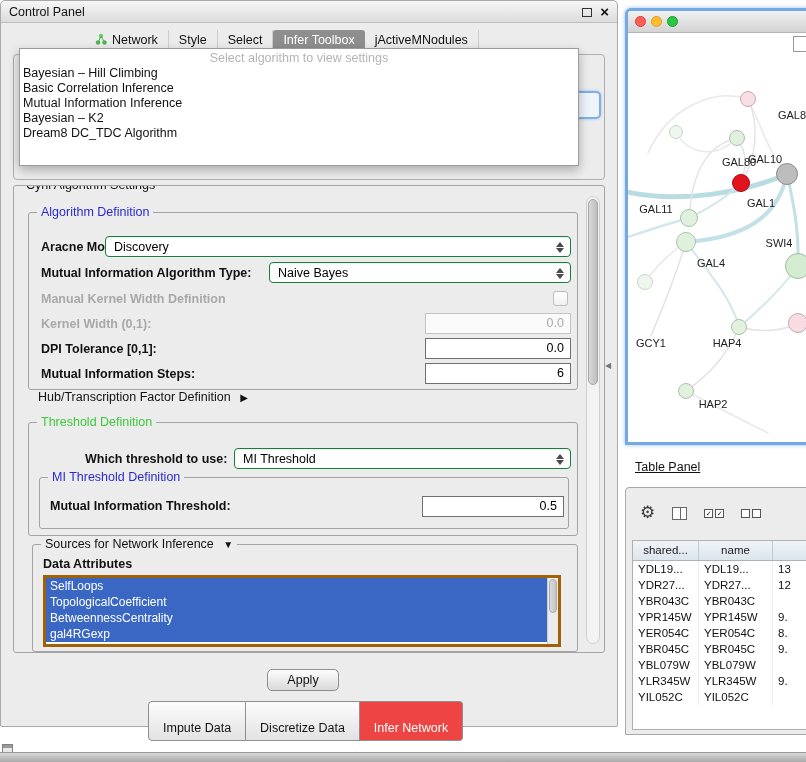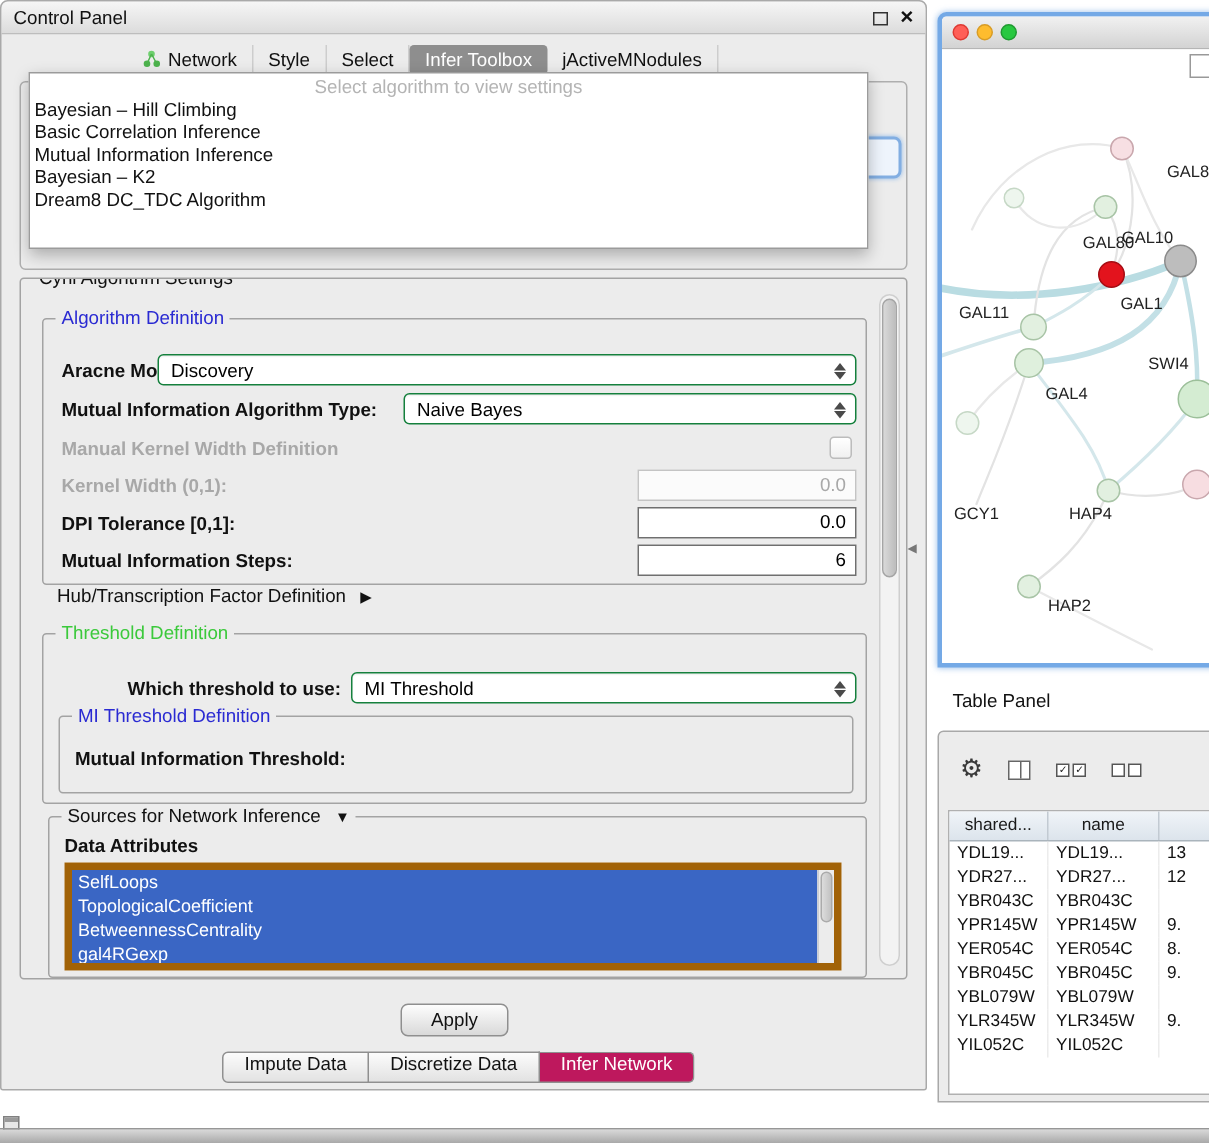--- a/index.html
+++ b/index.html
@@ -71,37 +71,37 @@
 
   .algdef { left:14px; top:26px; width:550px; height:178px; }
   .thresh { left:14px; top:236px; width:550px; height:114px; }
   .migroup { left:10px; top:54px; width:530px; height:52px; }
   .sources { left:18px; top:358px; width:546px; height:108px; }
 
   .hub-row { position:absolute; left:24px; top:204px; font-size:12.5px; color:#111; white-space:nowrap; }
   .tri { font-size:10px; color:#111; margin-left:6px; }
 
   .attr-list { position:absolute; left:10px; top:30px; width:518px; height:72px;
-        background:#fff; border:5px solid #a16207; overflow:hidden; }
+        background:#fff; border:3px solid #a16207; overflow:hidden; }
   .attr-item { height:16px; line-height:16px; font-size:12px; color:#fff; background:var(--sel,#3a66c4);
         padding-left:4px; width:calc(100% - 11px); white-space:nowrap; }
   .attr-scroll { position:absolute; right:0; top:0; bottom:0; width:11px; background:#ececec; border-left:1px solid #cfcfcf; }
   .attr-scroll .thumb { position:absolute; left:1px; right:1px; top:1px; height:34px;
         background:linear-gradient(90deg,#dcdcdc,#c2c2c2); border:1px solid #ababab; border-radius:5px; }
 
   .apply-btn { position:absolute; left:266px; top:668px; width:72px; height:22px;
         background:linear-gradient(#fdfdfd,#d9d9d9); border:1px solid #8f8f8f; border-radius:5px;
         font-size:12.5px; text-align:center; line-height:20px; color:#111; }
 
   .bottom-tabs { position:absolute; left:147px; top:700px; display:flex; }
-  .seg { padding:0 14px; height:21px; font-size:12.5px; color:#111; white-space:nowrap;
+  .seg { padding:19px 14px; height:21px; font-size:12.5px; color:#111; white-space:nowrap;
         background:linear-gradient(#fcfcfc,#e2e2e2); border:1px solid #8f8f8f; border-left:none; line-height:14px; }
   .seg:first-child { border-left:1px solid #8f8f8f; border-radius:4px 0 0 4px; }
   .seg:last-child { border-radius:0 4px 4px 0; }
-  .seg.active { background:#be185d; color:#fff; }
+  .seg.active { background:#ef4444; color:#fff; }
 
   .panel-collapse { position:absolute; left:604px; top:360px; font-size:8px; color:#777; }
 
   
   .netwin { position:absolute; left:625px; top:8px; width:192px; height:437px;
         border:3px solid var(--focusblue,#74a9e6); border-radius:6px 6px 0 0; background:#fff;
         box-shadow:0 0 4px rgba(90,150,220,.6); }
   .net-titlebar { position:absolute; left:0; top:0; right:0; height:22px;
         background:linear-gradient(#f1f1f1,#d3d3d3); border-bottom:1px solid #b5b5b5;
         display:flex; align-items:center; gap:5px; padding-left:7px; border-radius:3px 3px 0 0; }
@@ -109,21 +109,21 @@
   .light.red { background:#ff5f57; border:1px solid #de3a33; }
   .light.yellow { background:#febc2e; border:1px solid #d89c26; }
   .light.green { background:#28c840; border:1px solid #1f9a31; }
   .net-content { position:absolute; left:0; top:22px; right:0; bottom:0; background:#fff; overflow:hidden; }
   .edges { position:absolute; left:0; top:0; }
   .net-node { position:absolute; border:1px solid #999; border-radius:50%; }
   .net-label { position:absolute; transform:translate(-50%,-50%); font-size:11px; color:#222; white-space:nowrap; }
   .minibox { position:absolute; left:165px; top:3px; width:15px; height:16px; background:#fff; border:1px solid #999; }
 
   
-  .tp-title { position:absolute; left:635px; top:460px; font-size:12.5px; color:#111; }
+  .tp-title { position:absolute; left:635px; top:460px; font-size:12.5px; color:#111;text-decoration:underline; }
   .tpwin { position:absolute; left:625px; top:487px; width:192px; height:248px;
         background:#ececec; border:1px solid #a8a8a8; border-radius:4px 4px 0 0; }
   .tp-toolbar { position:absolute; left:14px; top:14px; display:flex; align-items:center; gap:17px; height:22px; }
   .gear { font-size:17px; color:#3a3a3a; line-height:22px; }
   .colicon { width:15px; height:13px; border:1px solid #666; background:#fff; display:inline-block; position:relative; }
   .colicon i { position:absolute; left:7px; top:0; bottom:0; width:1px; background:#666; }
   .pair { display:inline-flex; gap:2px; }
   .pair i { display:inline-block; width:9px; height:9px; border:1px solid #555; background:#fff;
         font-size:7px; line-height:8px; text-align:center; font-style:normal; color:#222; }
   .pair.checked i::before { content:"✓"; }
@@ -254,20 +254,21 @@
           <span>MI Threshold</span>
           <span class="combo-arrows">
               <i class="up"></i>
               <i class="dn"></i>
             </span>
         </div>
 
         <div class="group migroup">
           <span class="legend blue">MI Threshold Definition</span>
           <span class="blab" style="left:10px;top:21px">Mutual Information Threshold:</span>
+          <div class="tfield" style="left:382px;top:18px;width:142px">0.5</div>
         </div>
       </div>
 
       <div class="group sources">
         <span class="legend"><span>Sources for Network Inference</span> <span class="tri">▼</span></span>
 
         <span class="blab" style="left:10px;top:12px">Data Attributes</span>
 
         <div class="attr-list">
           <div>

